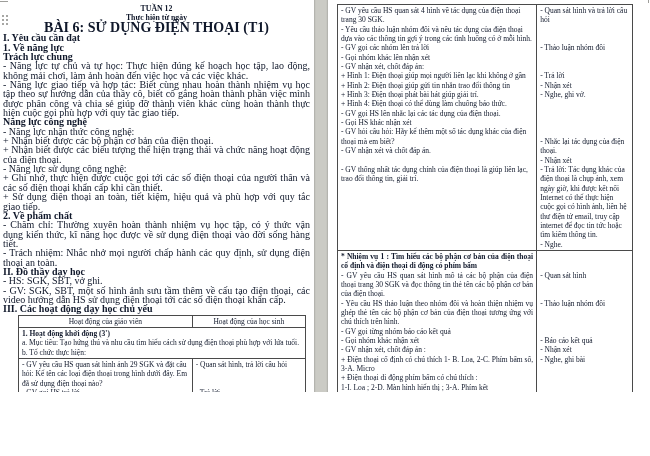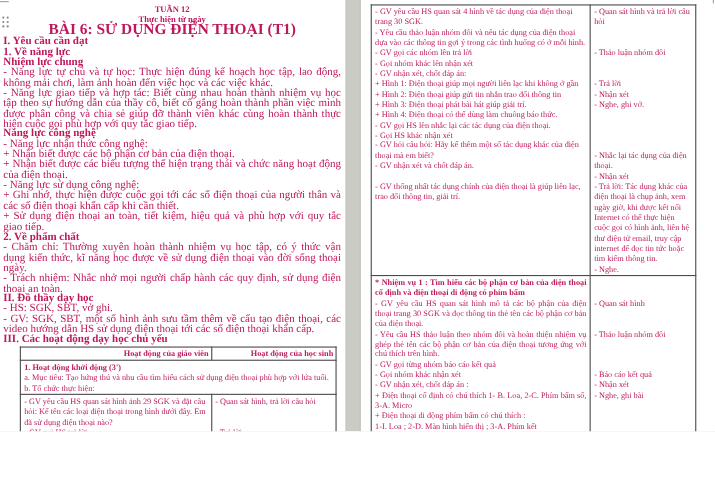--- a/index.html
+++ b/index.html
@@ -2,21 +2,21 @@
 <html><head>
 <meta charset="utf-8">
 <style>
   html,body{margin:0;padding:0;}
   .canvas{
     position:relative;
     width:650px;height:392px;
     background:#cbcbc5;
     overflow:hidden;
     font-family:"Liberation Serif","DejaVu Serif",serif;
-    color:#be185d;
+    color:#0f172a;
   }
   .page{
     position:absolute;
     top:-8px;height:454px;
     background:#ffffff;
     overflow:hidden;
     box-shadow:0 1px 2px rgba(0,0,0,.35);
   }
   .page-left{left:-30px;width:344px;padding:12px 4px 0 33px;box-sizing:border-box;}
   .page-right{left:328px;width:322px;padding:12px 6px 0 9px;box-sizing:border-box;}
@@ -34,21 +34,21 @@
     font-size:7.5px;line-height:9.35px;
   }
   .left-table{width:288px;margin-left:15px;margin-top:1px;}
   .right-table{width:296px;}
   .act-table th,.act-table td{
     border:1px solid #4a4a4a;
     padding:1px 3px;
     vertical-align:top;
     text-align:left;
   }
-  .act-table th{font-weight:bold;text-align:right;padding:1px 2px;}
+  .act-table th{font-weight:normal;text-align:center;padding:1px 2px;}
   .left-table col.gv{width:60.5%;} .left-table col.hs{width:39.5%;}
   .right-table col.gv{width:67.5%;} .right-table col.hs{width:32.5%;}
   .pre{white-space:pre-wrap;text-align:justify;}
   .hs-cell{text-align:left;}
   .sec-line{margin:0;}
 
   
   .drag-dots{position:absolute;left:2px;top:15px;width:8px;height:11px;}
   .drag-dots i{
     display:block;width:2px;height:2px;border-radius:50%;
@@ -80,32 +80,32 @@
   <div class="page page-left">
     <div class="doc-header">
       <div class="hl">TUẦN 12</div>
       <div class="hl">Thực hiện từ ngày</div>
       <div class="hl big">BÀI 6: SỬ DỤNG ĐIỆN THOẠI (T1)</div>
     </div>
 
     <div class="body-text">
       <p class="para bold">I. Yêu cầu cần đạt</p>
       <p class="para bold">1. Về năng lực</p>
-      <p class="para bold">Nhiệm lực chung</p>
+      <p class="para bold">Trách lực chung</p>
       <p class="para">- Năng lực tự chủ và tự học: Thực hiện đúng kế hoạch học tập, lao động, không mải chơi, làm ảnh hoàn đến việc học và các việc khác.</p>
       <p class="para">- Năng lực giao tiếp và hợp tác: Biết cùng nhau hoàn thành nhiệm vụ học tập theo sự hướng dẫn của thầy cô, biết cố gắng hoàn thành phần việc mình được phân công và chia sẻ giúp đỡ thành viên khác cùng hoàn thành thực hiện cuộc gọi phù hợp với quy tắc giao tiếp.</p>
       <p class="para bold">Năng lực công nghệ</p>
       <p class="para">- Năng lực nhận thức công nghệ:</p>
       <p class="para">+ Nhận biết được các bộ phận cơ bản của điện thoại.</p>
       <p class="para">+ Nhận biết được các biểu tượng thể hiện trạng thái và chức năng hoạt động của điện thoại.</p>
       <p class="para">- Năng lực sử dụng công nghệ:</p>
       <p class="para">+ Ghi nhớ, thực hiện được cuộc gọi tới các số điện thoại của người thân và các số điện thoại khẩn cấp khi cần thiết.</p>
       <p class="para">+ Sử dụng điện thoại an toàn, tiết kiệm, hiệu quả và phù hợp với quy tắc giao tiếp.</p>
       <p class="para bold">2. Về phẩm chất</p>
-      <p class="para">- Chăm chỉ: Thường xuyên hoàn thành nhiệm vụ học tập, có ý thức vận dụng kiến thức, kĩ năng học được về sử dụng điện thoại vào đời sống thoại ngày.</p>
+      <p class="para">- Chăm chỉ: Thường xuyên hoàn thành nhiệm vụ học tập, có ý thức vận dụng kiến thức, kĩ năng học được về sử dụng điện thoại vào đời sống hàng tiết.</p>
       <p class="para">- Trách nhiệm: Nhắc nhở mọi người chấp hành các quy định, sử dụng điện thoại an toàn.</p>
       <p class="para bold">II. Đồ thầy dạy học</p>
       <p class="para">- HS: SGK, SBT, vở ghi.</p>
       <p class="para">- GV: SGK, SBT, một số hình ảnh sưu tầm thêm về cấu tạo điện thoại, các video hướng dẫn HS sử dụng điện thoại tới các số điện thoại khẩn cấp.</p>
       <p class="para bold">III. Các hoạt động dạy học chủ yếu</p>
     </div>
 
     <table class="act-table left-table">
       <colgroup>
           <col class="gv">

